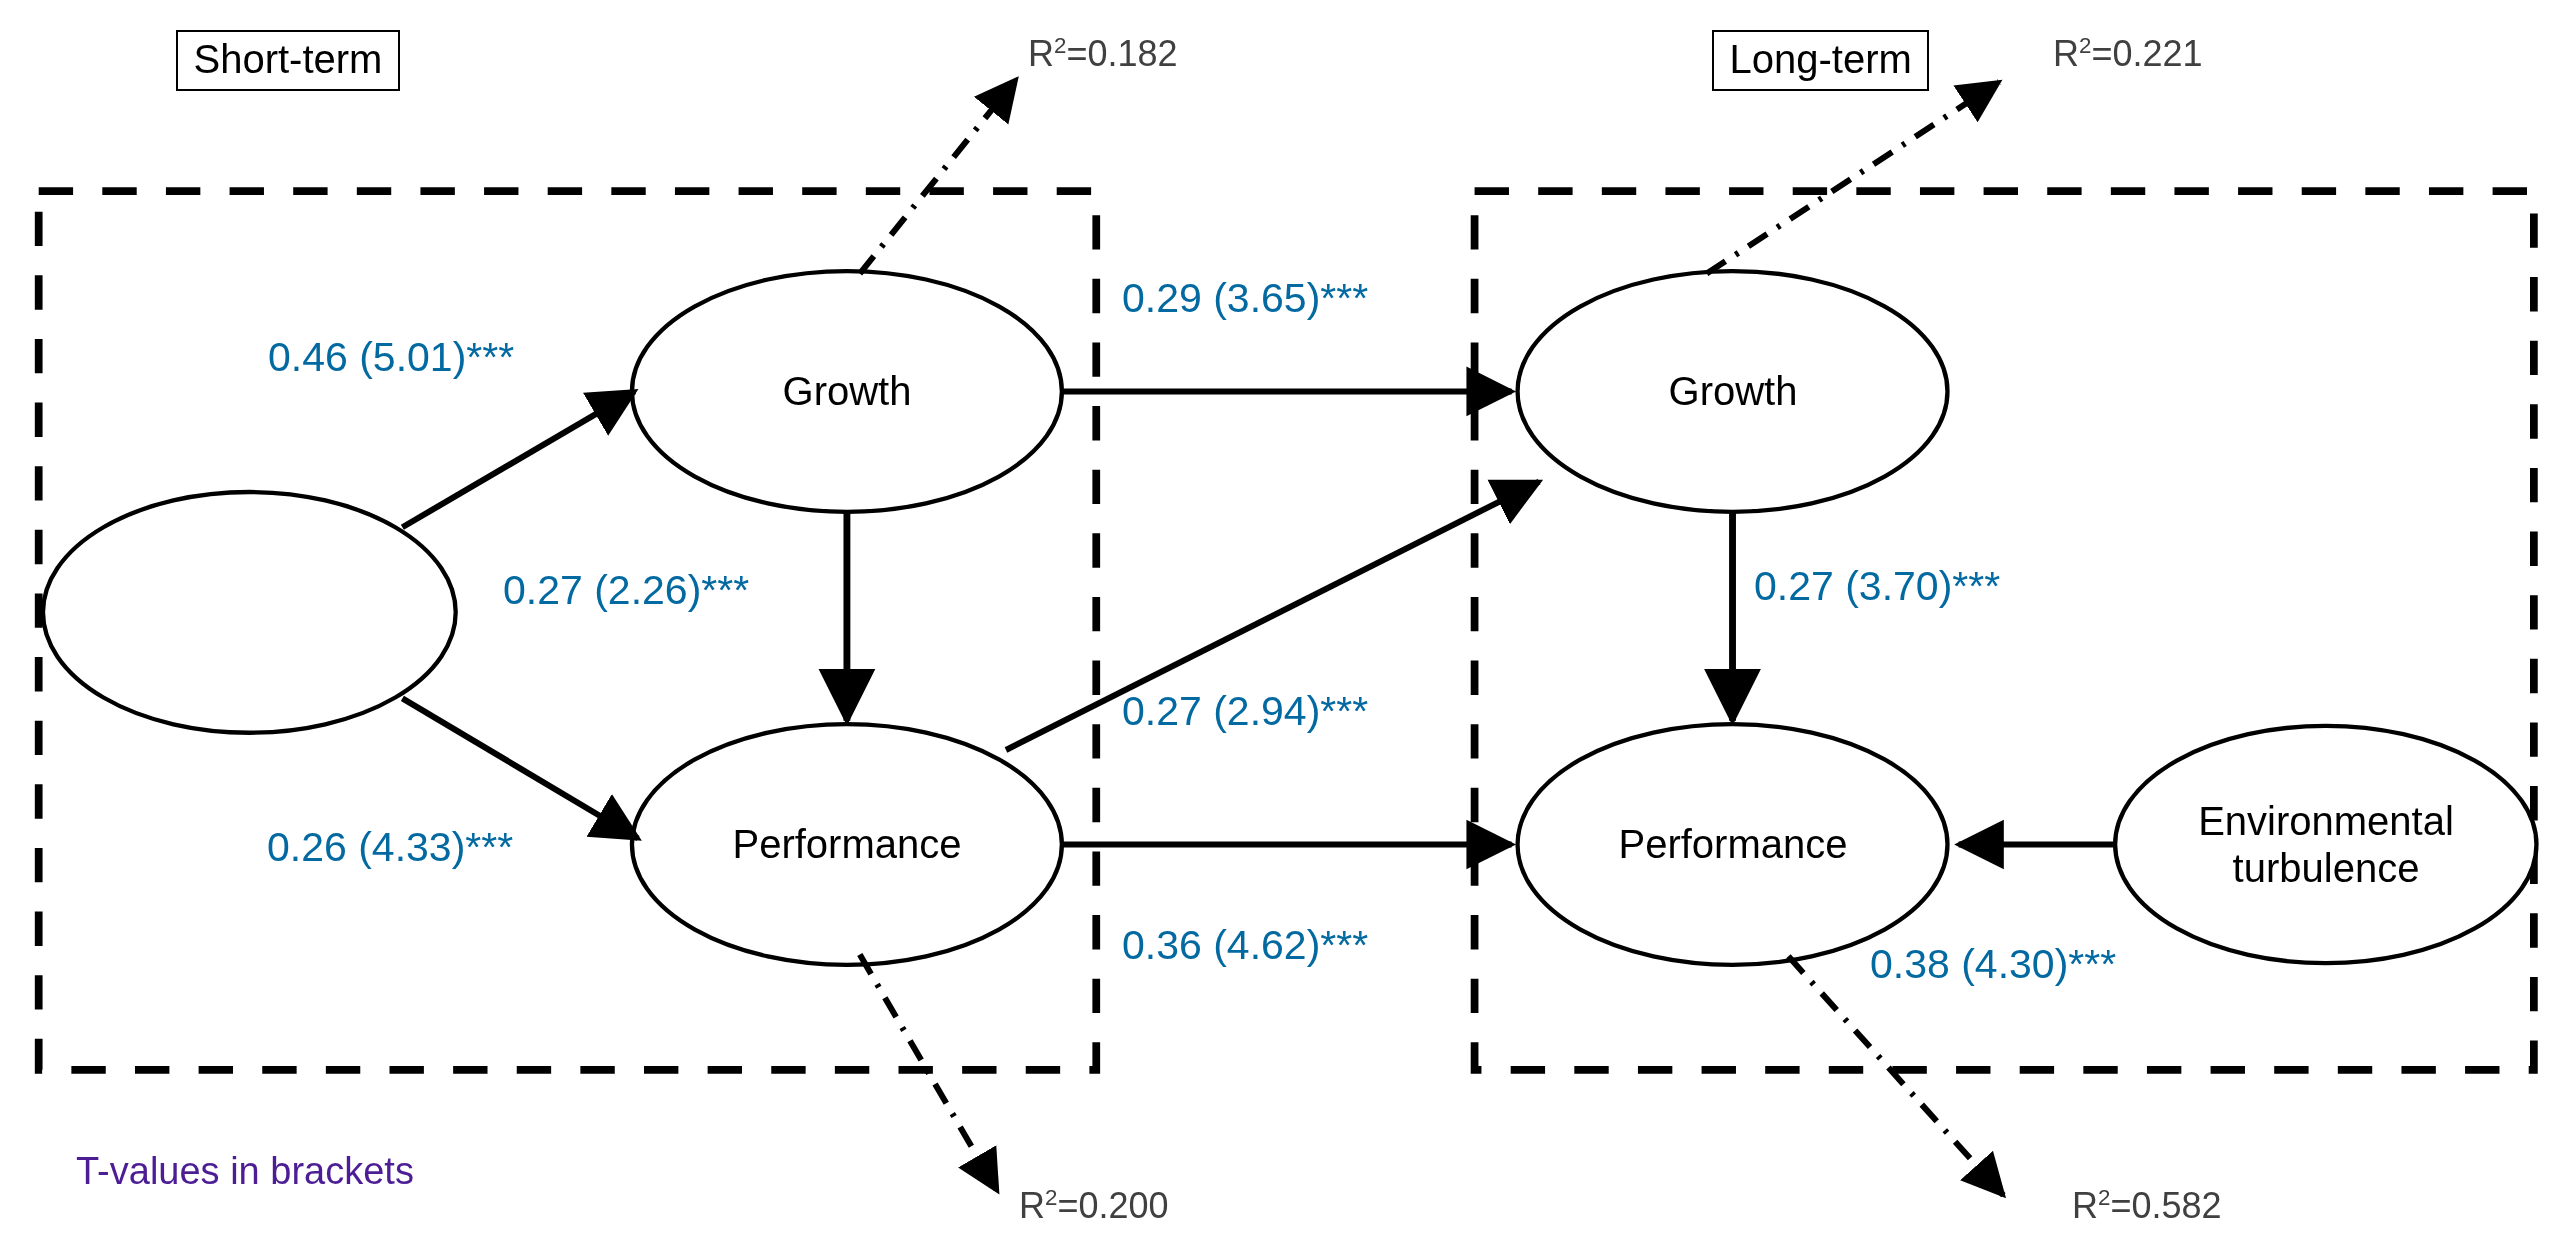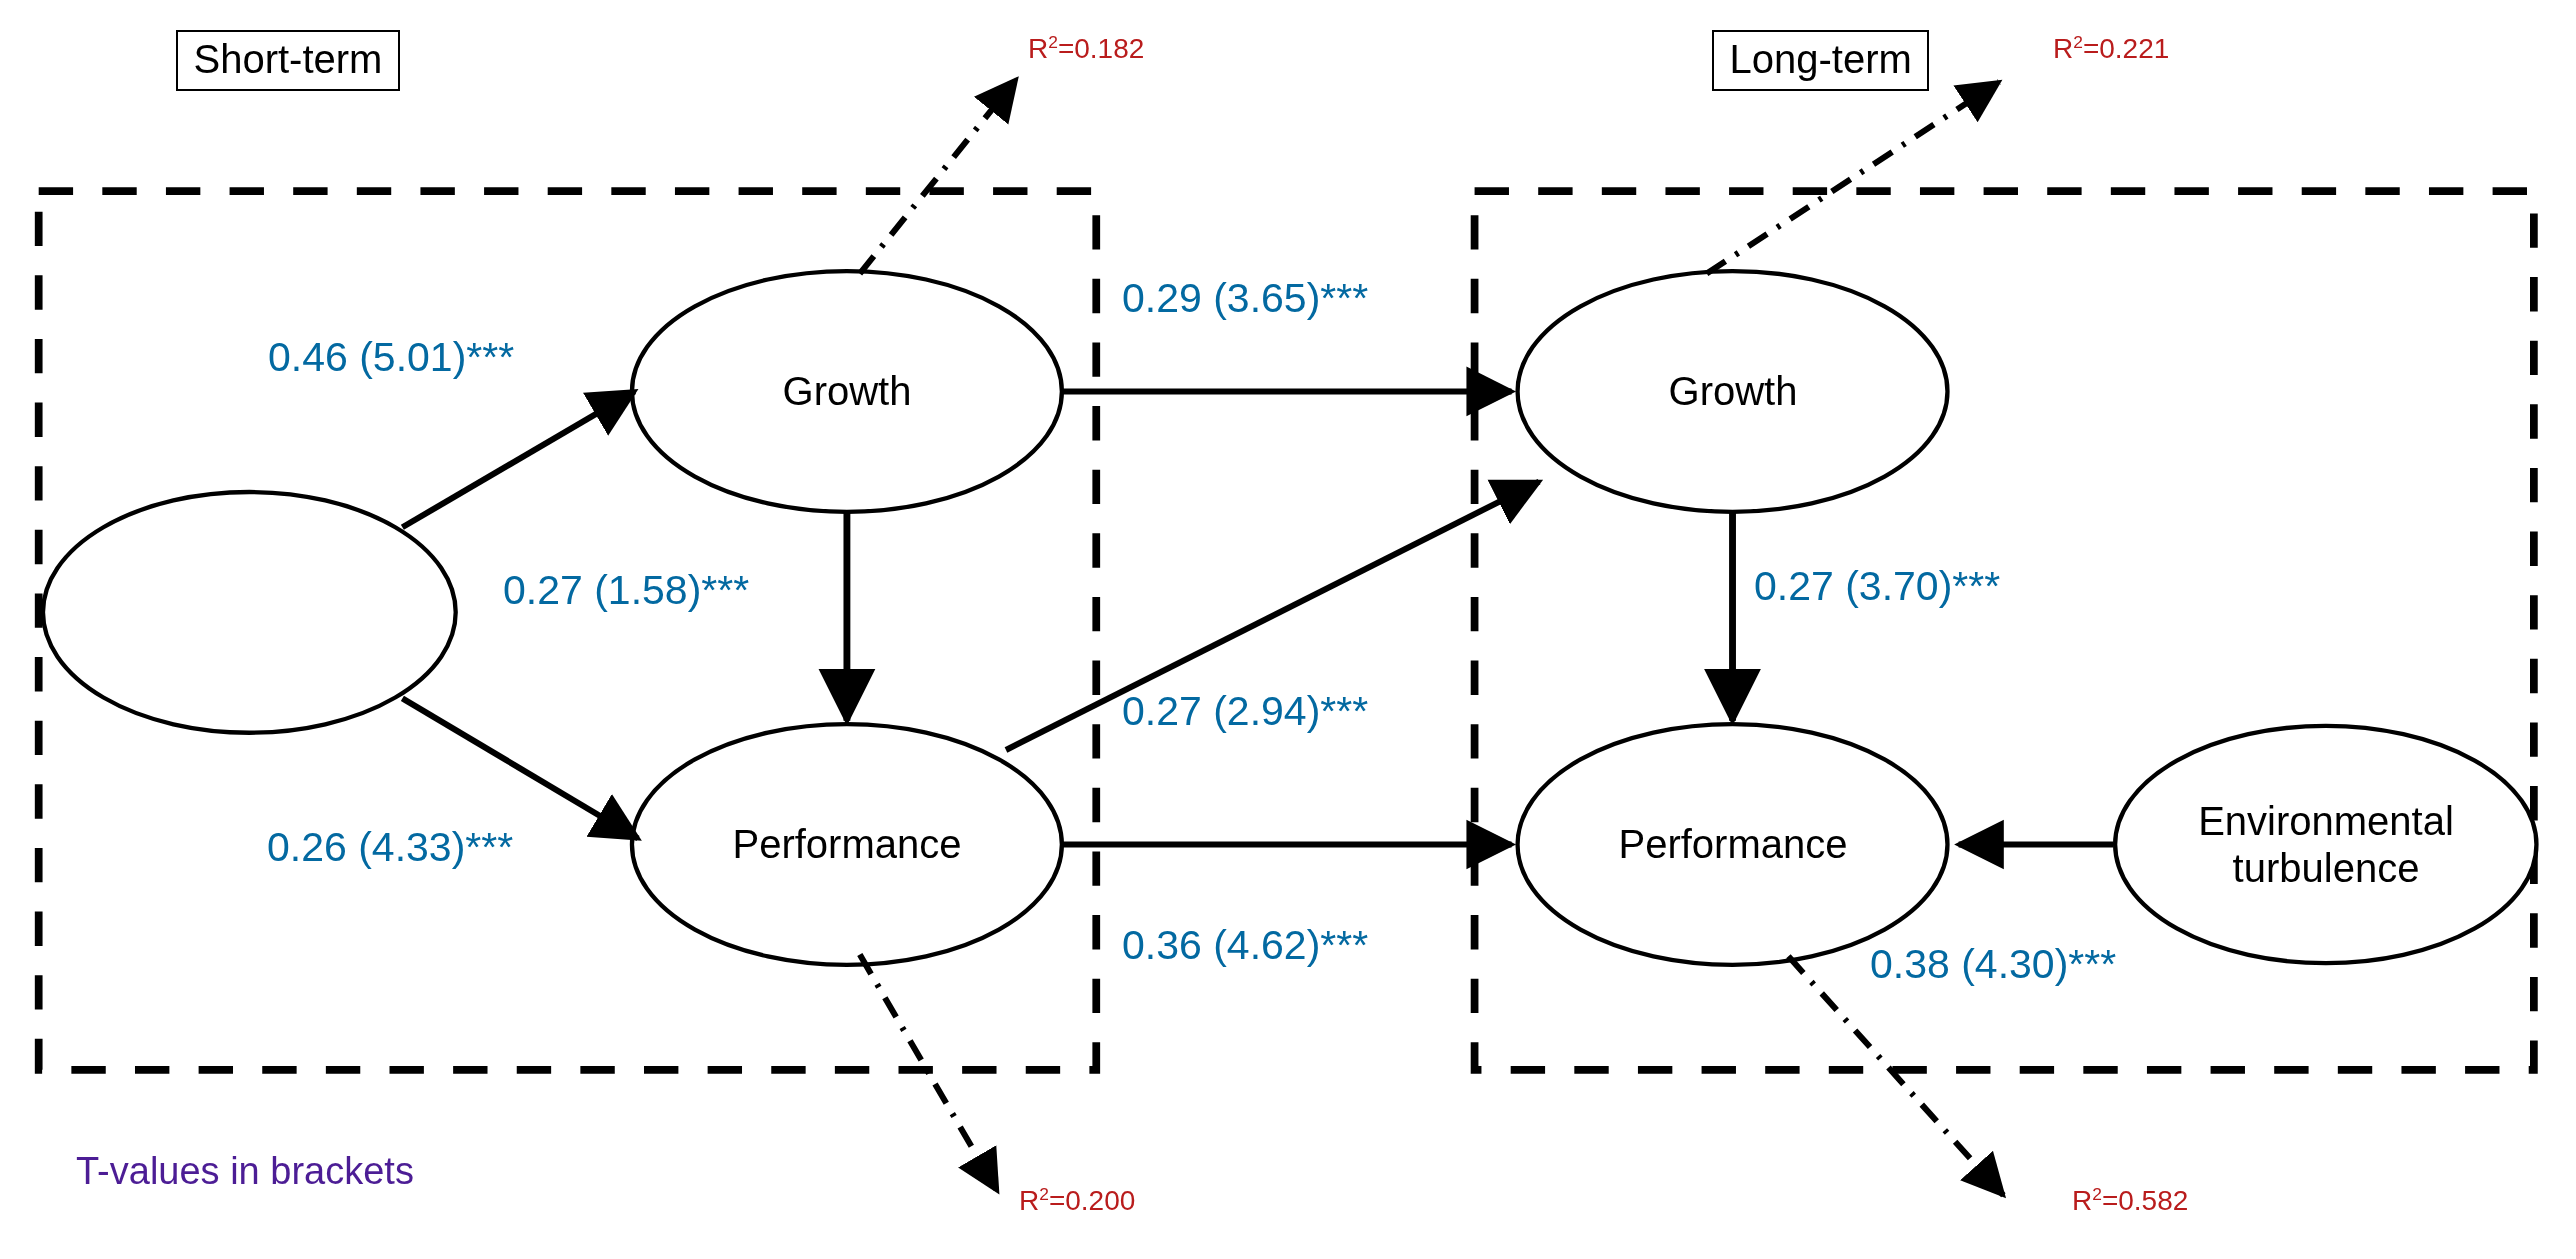--- a/index.html
+++ b/index.html
@@ -48,23 +48,23 @@
     position: absolute;
     font-size: 41px;
     white-space: nowrap;
     color: #0369a1;
   }
   .coef .stars {
     letter-spacing: 0px;
   }
   .r2 {
     position: absolute;
-    font-size: 28px;
+    font-size: 36px;
     white-space: nowrap;
-    color: #b91c1c;
+    color: #404040;
   }
   .r2 sup {
     font-size: 0.62em;
     vertical-align: super;
     line-height: 0;
   }
   .footnote {
     position: absolute;
     font-size: 38px;
     white-space: nowrap;
@@ -131,21 +131,21 @@
   <div class="node-label" style="left:1578px; top:368px; width:310px;">Growth</div>
   <div class="node-label" style="left:1578px; top:821px; width:310px;">Performance</div>
   <div class="node-label" style="left:2141px; top:798px; width:370px;">Environmental
 turbulence</div>
 
   <div class="coef" style="left:268px; top:334px;">
     <span>0.46 (5.01)</span><span class="stars">***</span>
   </div>
 
   <div class="coef" style="left:503px; top:567px;">
-    <span>0.27 (1.58)</span><span class="stars">***</span>
+    <span>0.27 (2.26)</span><span class="stars">***</span>
   </div>
 
   <div class="coef" style="left:267px; top:824px;">
     <span>0.26 (4.33)</span><span class="stars">***</span>
   </div>
 
   <div class="coef" style="left:1122px; top:275px;">
     <span>0.29 (3.65)</span><span class="stars">***</span>
   </div>
 

